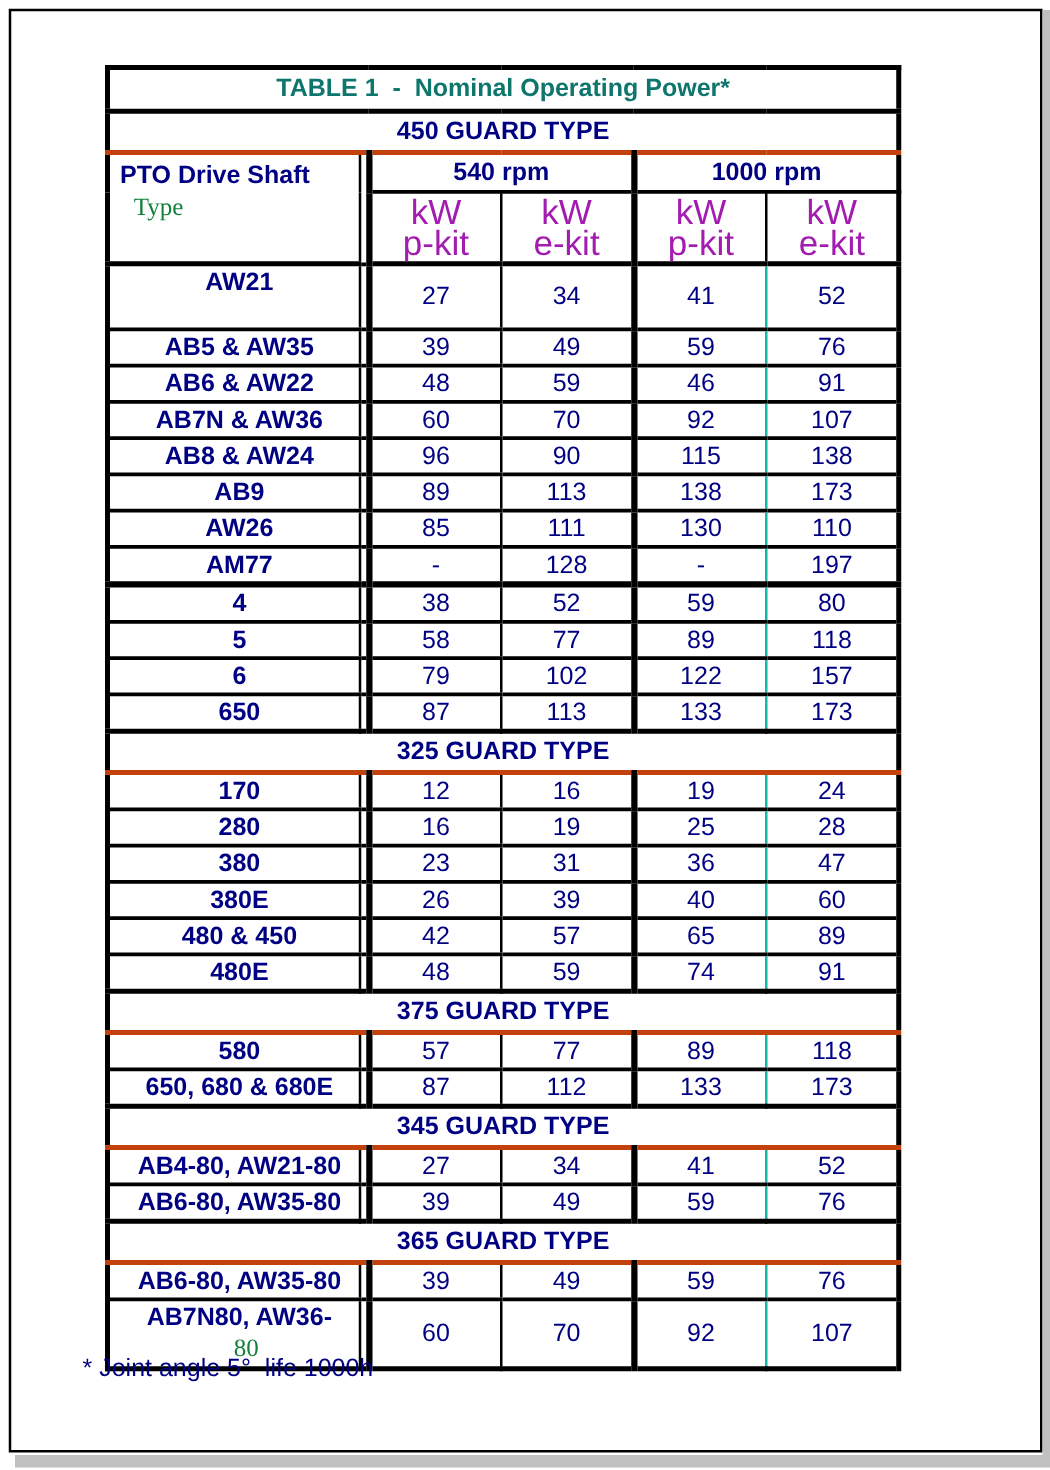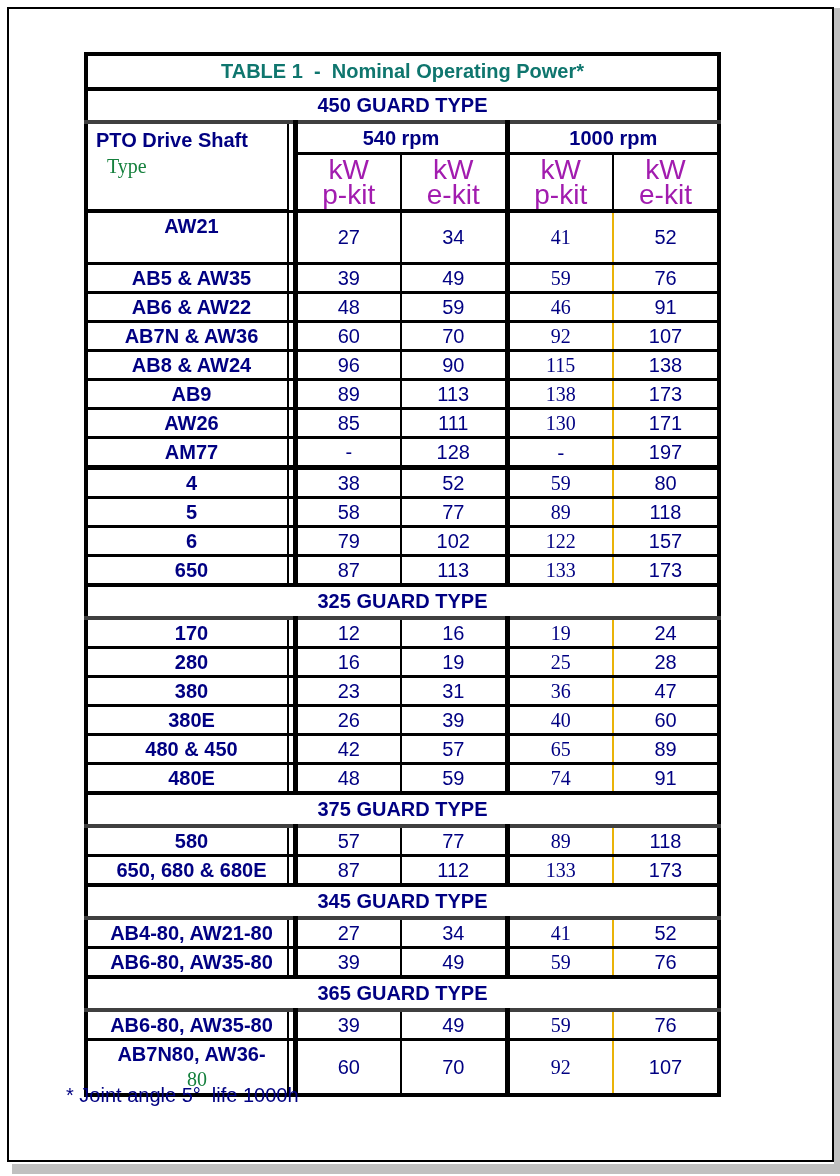--- a/index.html
+++ b/index.html
@@ -26,21 +26,21 @@
   .blue{color:#000082;}
   .b{font-weight:bold;}
   .serif{font-family:"Liberation Serif","DejaVu Serif",serif;color:#15803d;font-weight:normal;margin-left:11px;}
 
   
   td.title-cell{
     border-bottom:3px solid #000;height:29px;text-align:center;
     font-size:20px;font-weight:bold;color:#0f766e;white-space:pre;
   }
   td.section-cell{
-    border-top:4px solid #000;border-bottom:4px solid #404040;height:27px;
+    border-top:4px solid #000;border-bottom:4px solid #c2410c;height:27px;
     text-align:center;font-size:20px;font-weight:bold;color:#000082;
   }
 
   
   td.shaft-head{
     border-top:3px solid #000;border-right:2px solid #000;border-bottom:4px solid #000;
     vertical-align:top;padding:3px 0 0 8px;font-size:20px;line-height:26px;
   }
   td.rpm-cell{
     border-left:5px solid #000;border-bottom:3px solid #000;height:26px;
@@ -59,21 +59,21 @@
   tr.data-row td{border-top:3px solid #000;border-bottom:3px solid #000;}
   tr.data-row td.lbl{
     border-right:2px solid #000;vertical-align:top;
     padding:1px 0 0 8px;font-size:20px;line-height:25px;height:25px;text-align:center;
   }
   tr.data-row td.val{
     text-align:center;vertical-align:middle;font-size:20px;color:#000082;
   }
   tr.data-row td.v1{border-left:5px solid #000;border-right:2px solid #000;}
   tr.data-row td.v2{border-right:5px solid #000;}
-  tr.data-row td.v3{border-right:2px solid #eab308;font-family:Liberation Serif, serif;}
+  tr.data-row td.v3{border-right:2px solid #14b8a6;}
   tr.data-row td.v4{border-right:4px solid #000;}
   tr.tall td{height:47px;}
   tr.tall2 td{height:50px;}
   tr.thick-top td{border-top:5px solid #000;}
   td.spacer{border:none;background:#fff;}
 
   .footnote{
     position:absolute;left:66px;top:1084px;font-size:20px;color:#000082;
     white-space:pre;
   }
@@ -175,21 +175,21 @@
         <td class="val v2">113</td>
         <td class="val v3">138</td>
         <td class="val v4">173</td>
       </tr>
       <tr class="data-row">
         <td class="lbl"><span class="blue b">AW26</span></td>
         <td class="spacer"></td>
         <td class="val v1">85</td>
         <td class="val v2">111</td>
         <td class="val v3">130</td>
-        <td class="val v4">171</td>
+        <td class="val v4">110</td>
       </tr>
       <tr class="data-row">
         <td class="lbl"><span class="blue b">AM77</span></td>
         <td class="spacer"></td>
         <td class="val v1">-</td>
         <td class="val v2">128</td>
         <td class="val v3">-</td>
         <td class="val v4">197</td>
       </tr>
       <tr class="data-row thick-top">

